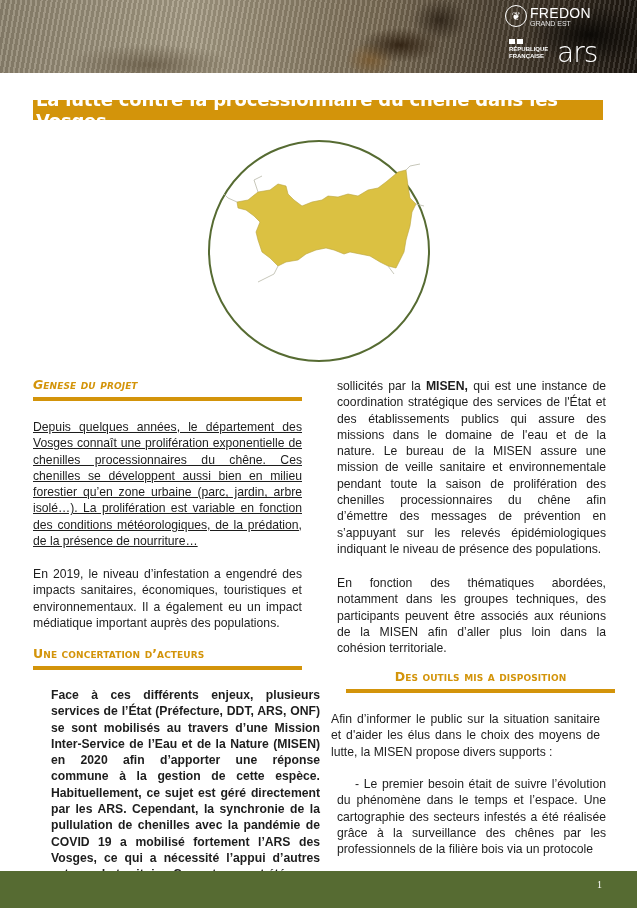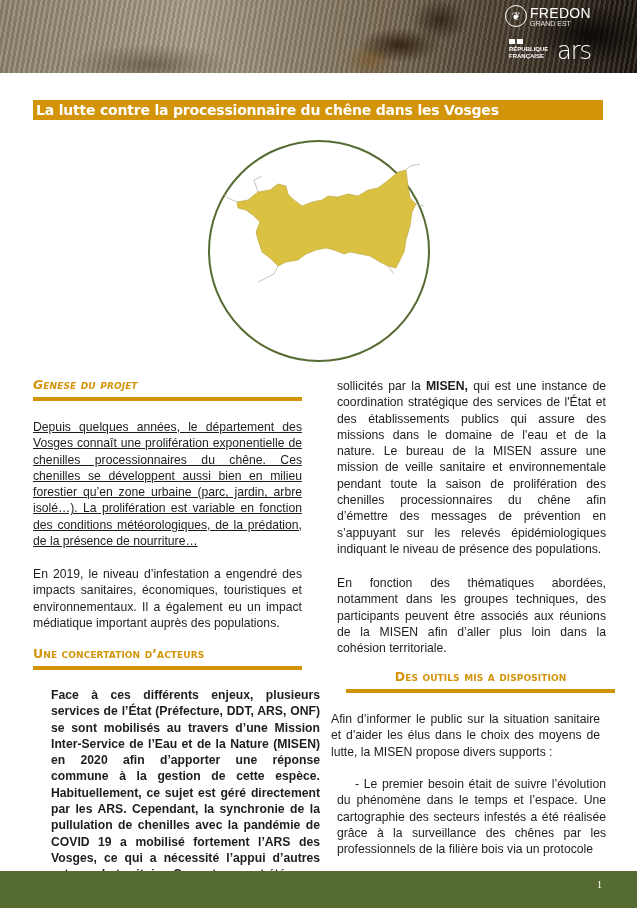--- a/index.html
+++ b/index.html
@@ -35,27 +35,27 @@
     width: 22px; height: 22px; border: 1.5px solid #fff; border-radius: 50%;
     display: flex; align-items: center; justify-content: center; color: #fff; font-size: 11px;
     box-sizing: border-box;
   }
   .fredon-text { margin-left: 3px; line-height: 1; }
   .fredon-name { color: #fff; font-weight: normal; font-size: 14px; letter-spacing: 0.3px; display: block; }
   .fredon-sub { color: #e6e6e6; font-size: 7px; display: block; }
   .rf { position: absolute; left: 4px; top: 34px; color: #fff; font-size: 6px; font-weight: bold; line-height: 1.15; }
   .rf-flag { display: flex; gap: 2px; margin-bottom: 2px; }
   .rf-flag span { width: 6px; height: 5px; background: #fff; display: block; }
-  .ars { position: absolute; left: 52px; top: 34px; color: #fff; font-size: 24px; letter-spacing: -1px; line-height: 1; font-family: "DejaVu Sans", sans-serif; font-weight: 300; }
+  .ars { position: absolute; left: 52px; top: 34px; color: #fff; font-size: 28px; letter-spacing: -1px; line-height: 1; font-family: "DejaVu Sans", sans-serif; font-weight: 300; }
 
   .title-band {
     position: absolute; left: 33px; top: 100px; width: 570px; height: 20px;
     background: #d3940a; display: flex; align-items: center;
   }
-  .title-text { color: #fff; font-weight: bold; font-size: 14px; padding-left: 3px; font-family: "DejaVu Sans", sans-serif; letter-spacing: -0.2px; }
+  .title-text { color: #fff; font-weight: bold; font-size: 18px; padding-left: 3px; font-family: "DejaVu Sans", sans-serif; letter-spacing: -0.2px; }
 
   .map-circle {
     position: absolute; left: 208px; top: 140px; width: 222px; height: 222px;
     border: 2.5px solid #566b32; border-radius: 50%; box-sizing: border-box; background: #fff;
   }
   .map-svg { position: absolute; left: 0; top: 0; }
 
   .col { position: absolute; width: 269px; font-size: 12.2px; line-height: 16.3px; text-align: justify; }
   .col p { margin: 0; }
   .section-h {

